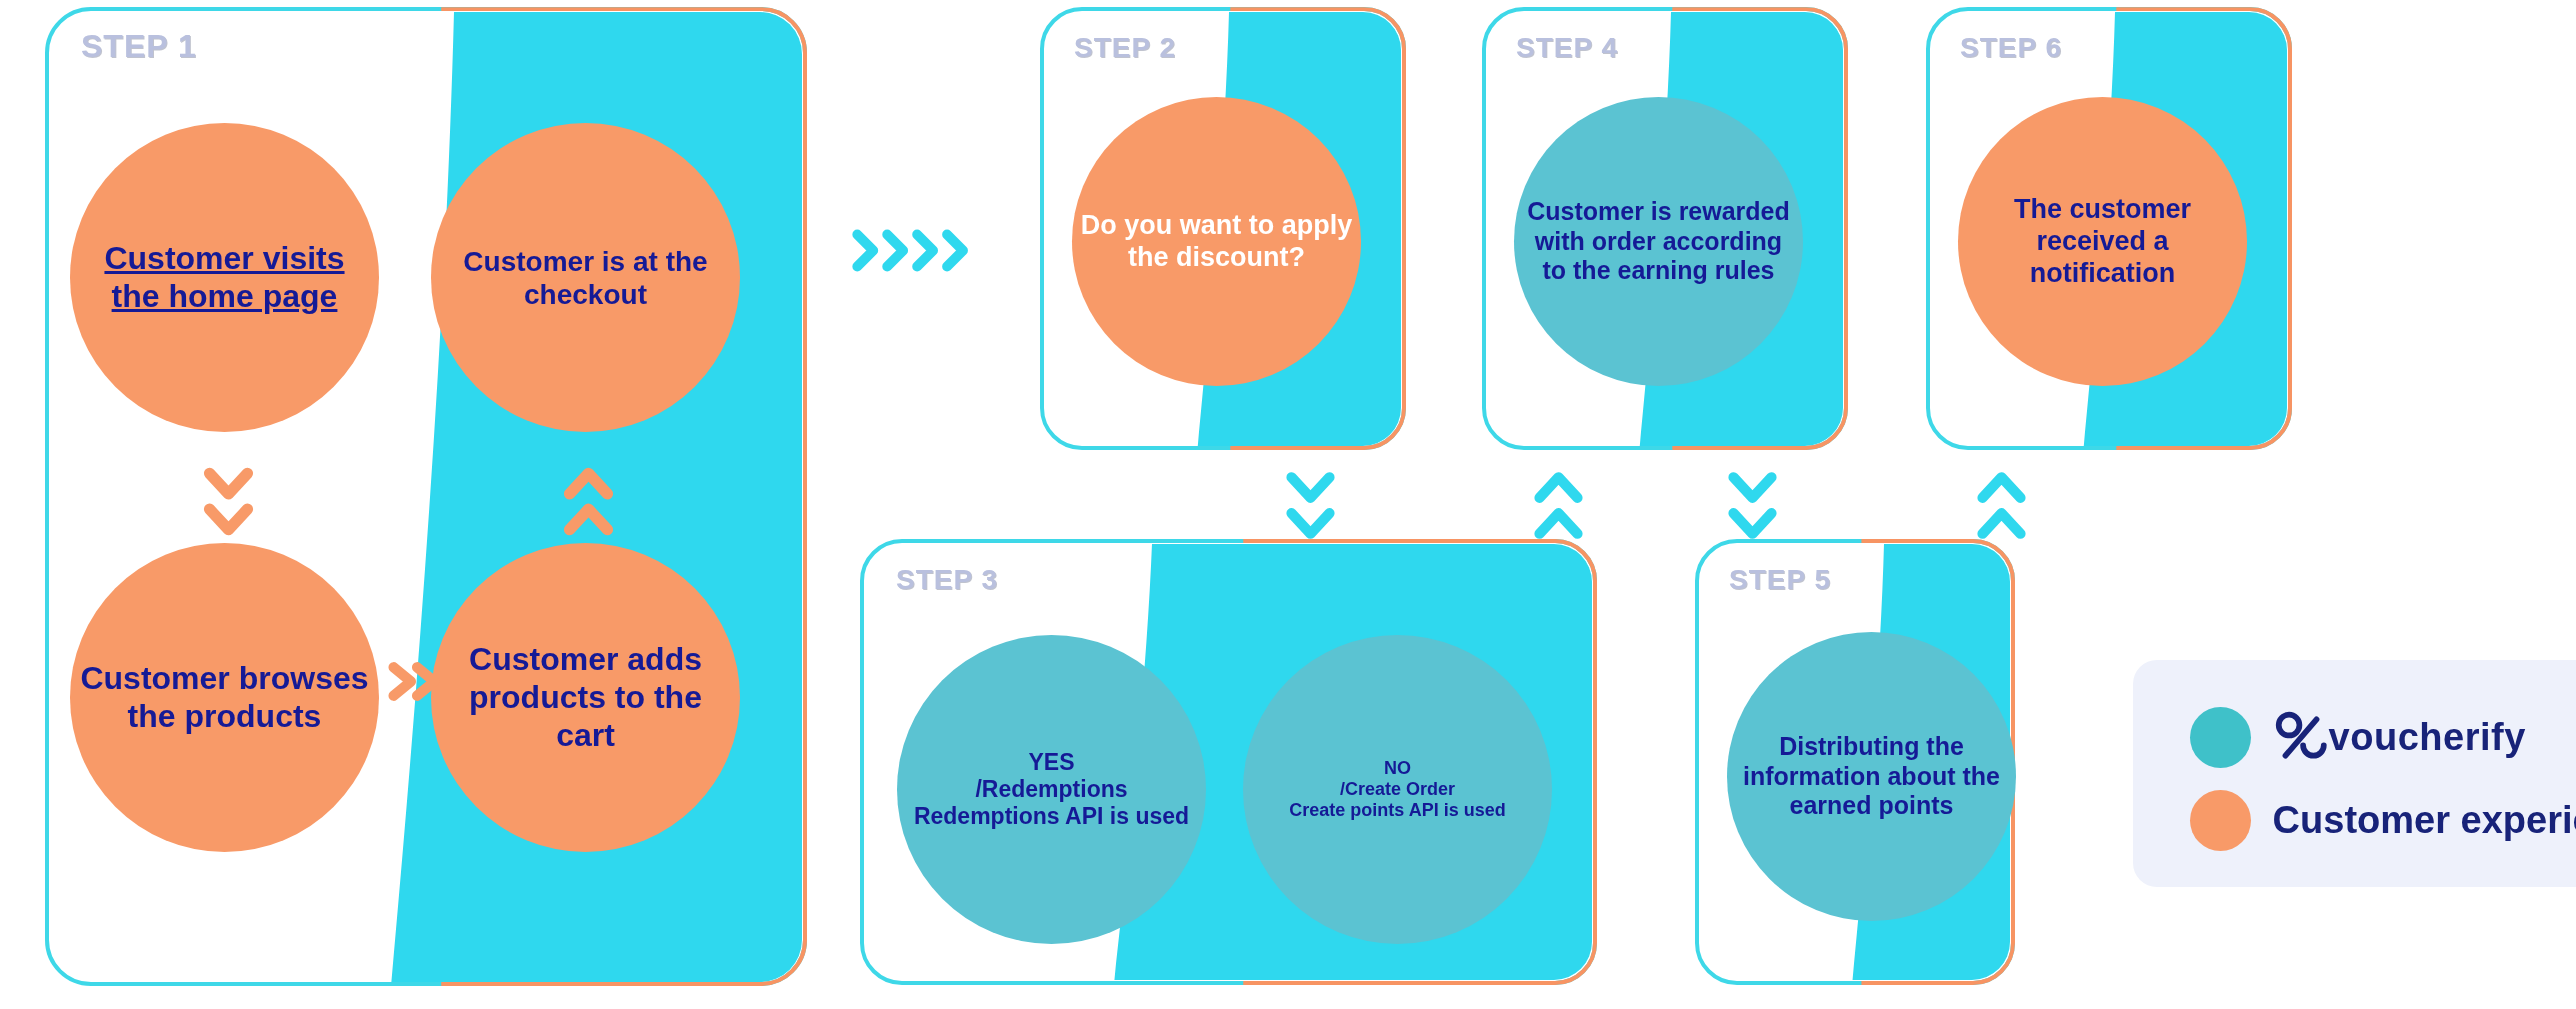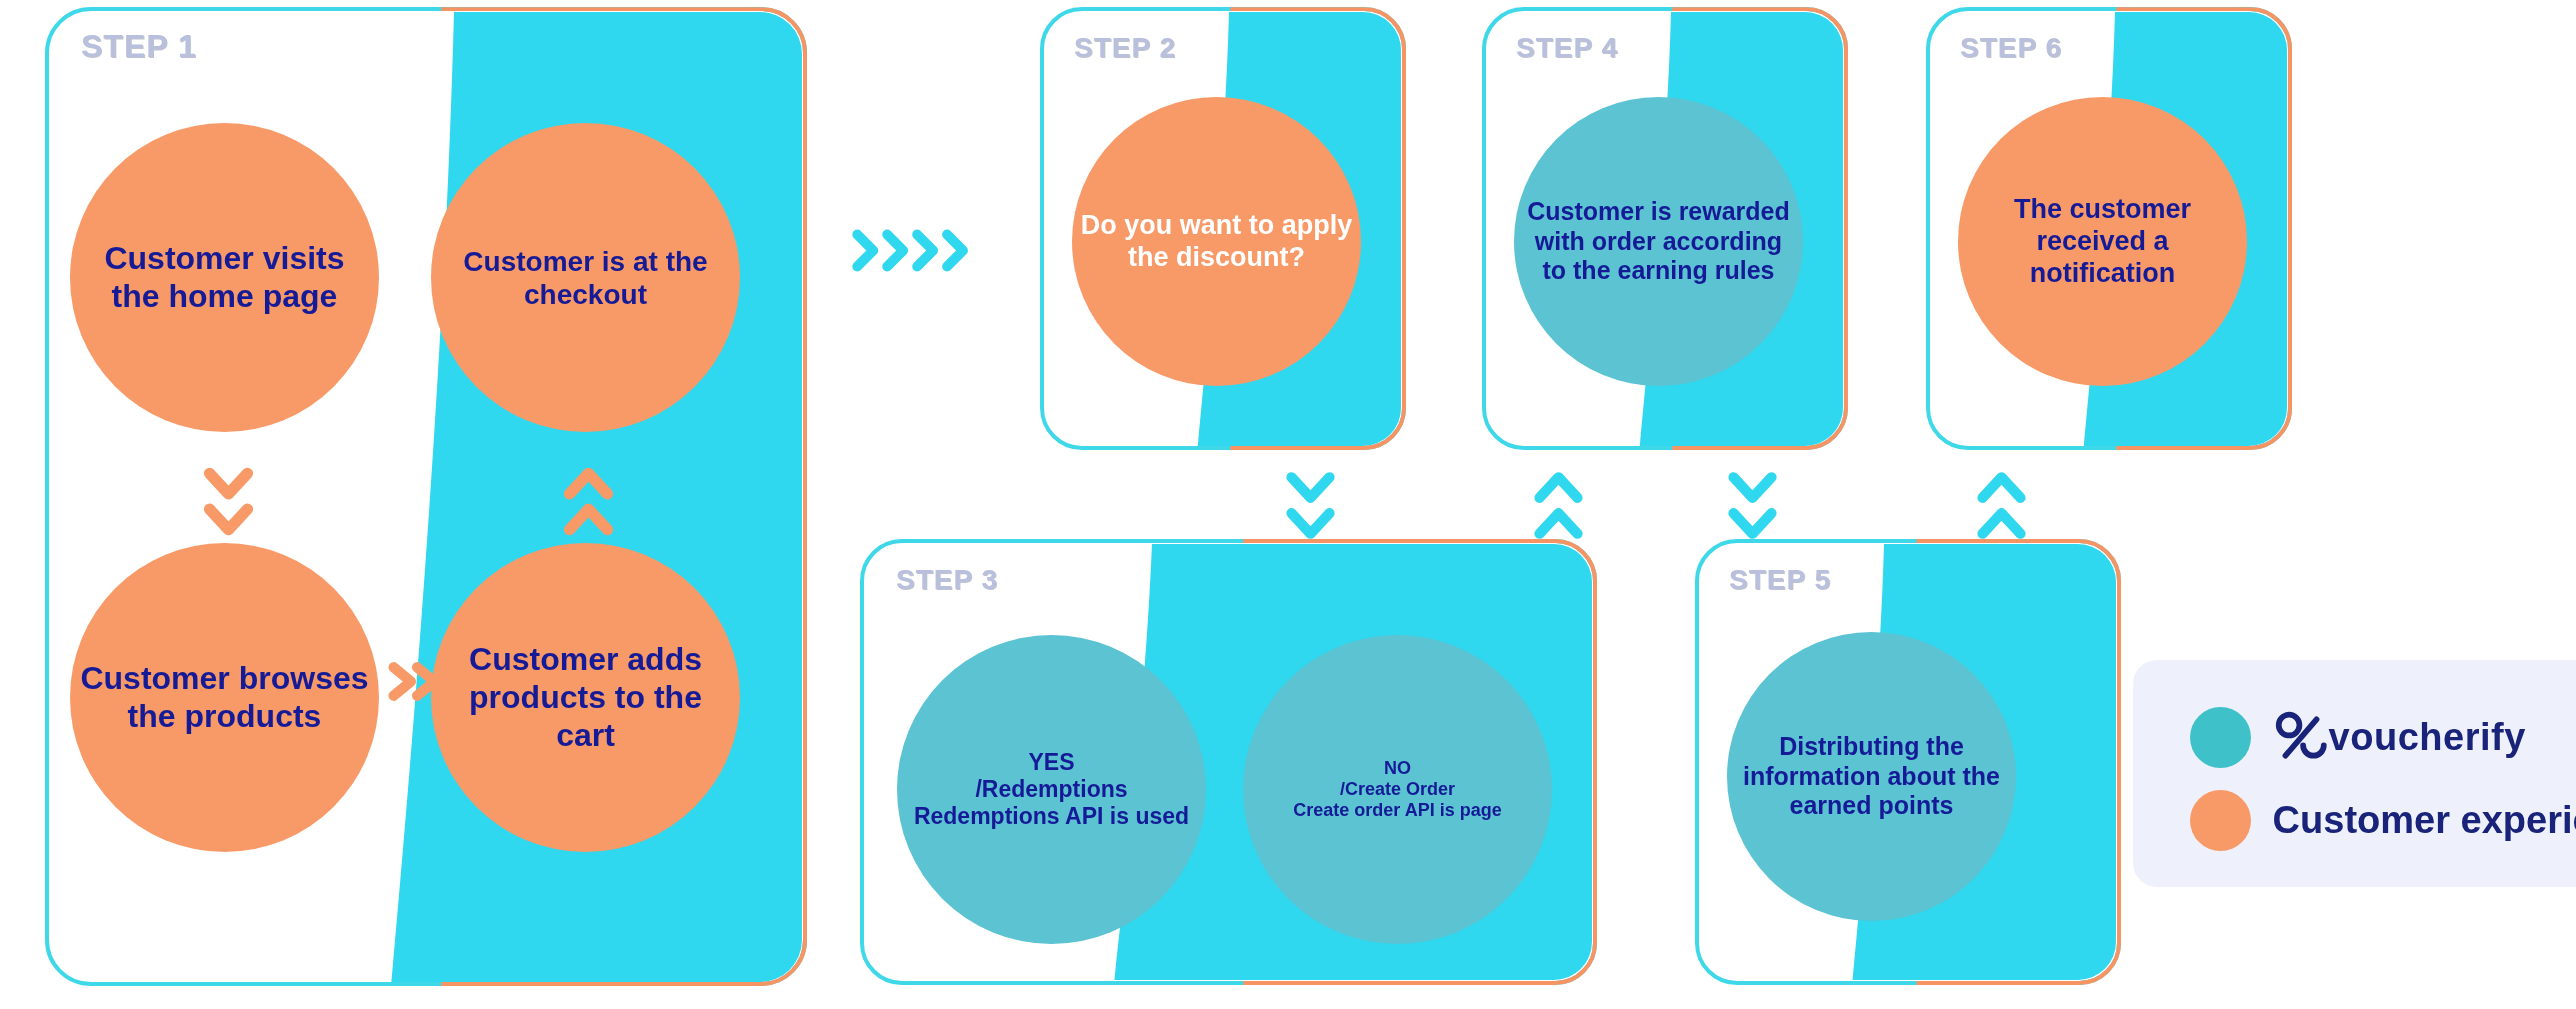--- a/index.html
+++ b/index.html
@@ -65,21 +65,21 @@
 <body>
 
 <div class="card" style="left:45px;top:7.2px;width:762px;height:979px;">
   <div class="outline"></div>
   <div class="blob" style="border-radius:0 42px 42px 0;left:289px;width:auto;
               clip-path: path('M 120 0 L 912 0 Q 912 0 912 0 L 912 1882 L 80 1882 Q 10 1500 60 940 Q 110 380 120 0 Z');">
   </div>
   <div class="outline-orange"></div>
   <div class="steplabel" style="left:36px;top:20.6px;font-size:32px;">STEP 1</div>
 
-  <div class="bubble orange" style="left:25px;top:116px;width:309px;height:309px;font-size:32px;">
+  <div class="bubble orange" style="left:25px;top:116px;width:309px;height:309px;font-size:32px;text-decoration:underline;">
     <span>Customer visits the home page</span>
   </div>
   <div class="bubble orange" style="left:386px;top:116px;width:309px;height:309px;font-size:28px;">
     <span>Customer is at the checkout</span>
   </div>
   <div class="bubble orange" style="left:25px;top:536px;width:309px;height:309px;font-size:32px;">
     <span>Customer browses the products</span>
   </div>
   <div class="bubble orange" style="left:386px;top:536px;width:309px;height:309px;font-size:32px;">
     <span>Customer adds products to the cart</span>
@@ -152,21 +152,21 @@
   <div class="steplabel" style="left:36px;top:25px;font-size:28px;">STEP 3</div>
 
   <div class="bubble teal" style="left:37px;top:96px;width:309px;height:309px;font-size:23px;flex-direction:column;">
     <span class="l1">YES</span>
     <span class="l2">/Redemptions</span>
     <span class="l3">Redemptions API is used</span>
   </div>
   <div class="bubble teal" style="left:383px;top:96px;width:309px;height:309px;font-size:18px;flex-direction:column;">
     <span class="l1">NO</span>
     <span class="l2">/Create Order</span>
-    <span class="l3">Create order API is page</span>
+    <span class="l3">Create points API is used</span>
   </div>
 </div>
 
 <div class="chev" style="left:1530px;top:464px;">
   <svg width="57" height="82" viewBox="0 0 110 160" aria-hidden="true">
     <g fill="none" stroke="#2fd8ee" stroke-width="20" stroke-linecap="round" stroke-linejoin="round">
       <polyline points="18,66 55,26 92,66"></polyline>
       <polyline points="18,136 55,96 92,136"></polyline>
     </g>
   </svg>
@@ -186,21 +186,21 @@
 
 <div class="chev" style="left:1724px;top:464px;">
   <svg width="57" height="82" viewBox="0 0 110 160" aria-hidden="true">
     <g fill="none" stroke="#2fd8ee" stroke-width="20" stroke-linecap="round" stroke-linejoin="round">
       <polyline points="18,26 55,66 92,26"></polyline>
       <polyline points="18,96 55,136 92,96"></polyline>
     </g>
   </svg>
 </div>
 
-<div class="card" style="left:1695px;top:539px;width:426px;height:446px;border-radius:10px;">
+<div class="card" style="left:1695px;top:539px;width:320px;height:446px;border-radius:10px;">
   <div class="outline" style="border-radius:42px;"></div>
   <div class="blob" style="left:129px;border-radius:0 38px 38px 0;
               clip-path: path('M 60 0 L 452 0 L 452 848 L 44 848 Q 4 700 30 420 Q 56 150 60 0 Z');">
   </div>
   <div class="outline-orange" style="border-radius:42px;"></div>
   <div class="steplabel" style="left:34px;top:25px;font-size:28px;">STEP 5</div>
   <div class="bubble teal" style="left:32px;top:93px;width:289px;height:289px;font-size:25px;">
     <span>Distributing the information about the earned points</span>
   </div>
 </div>

